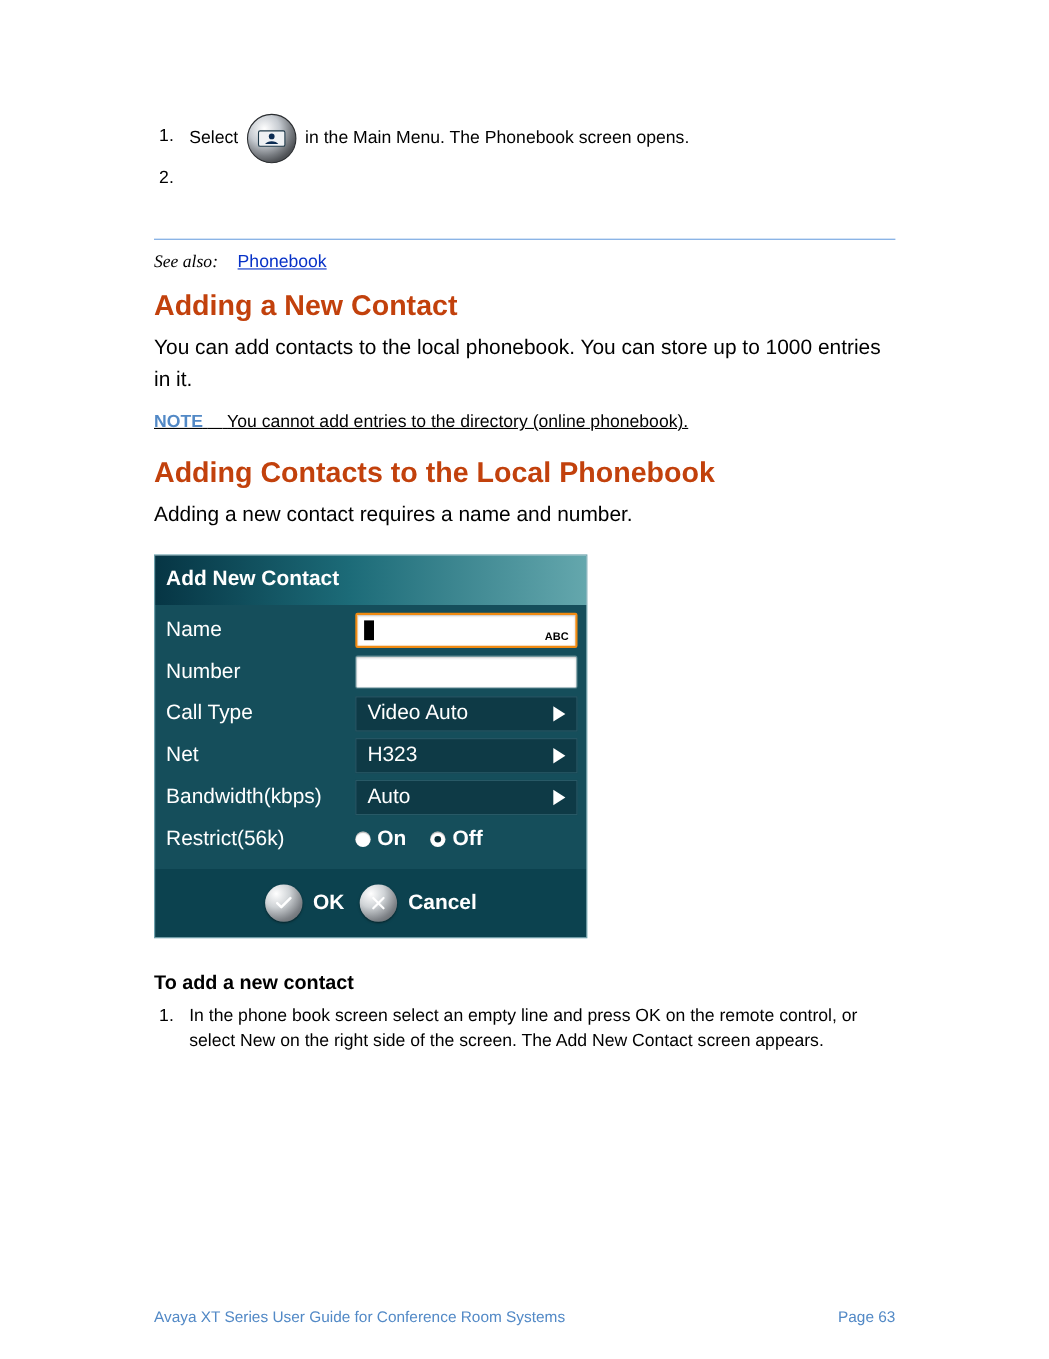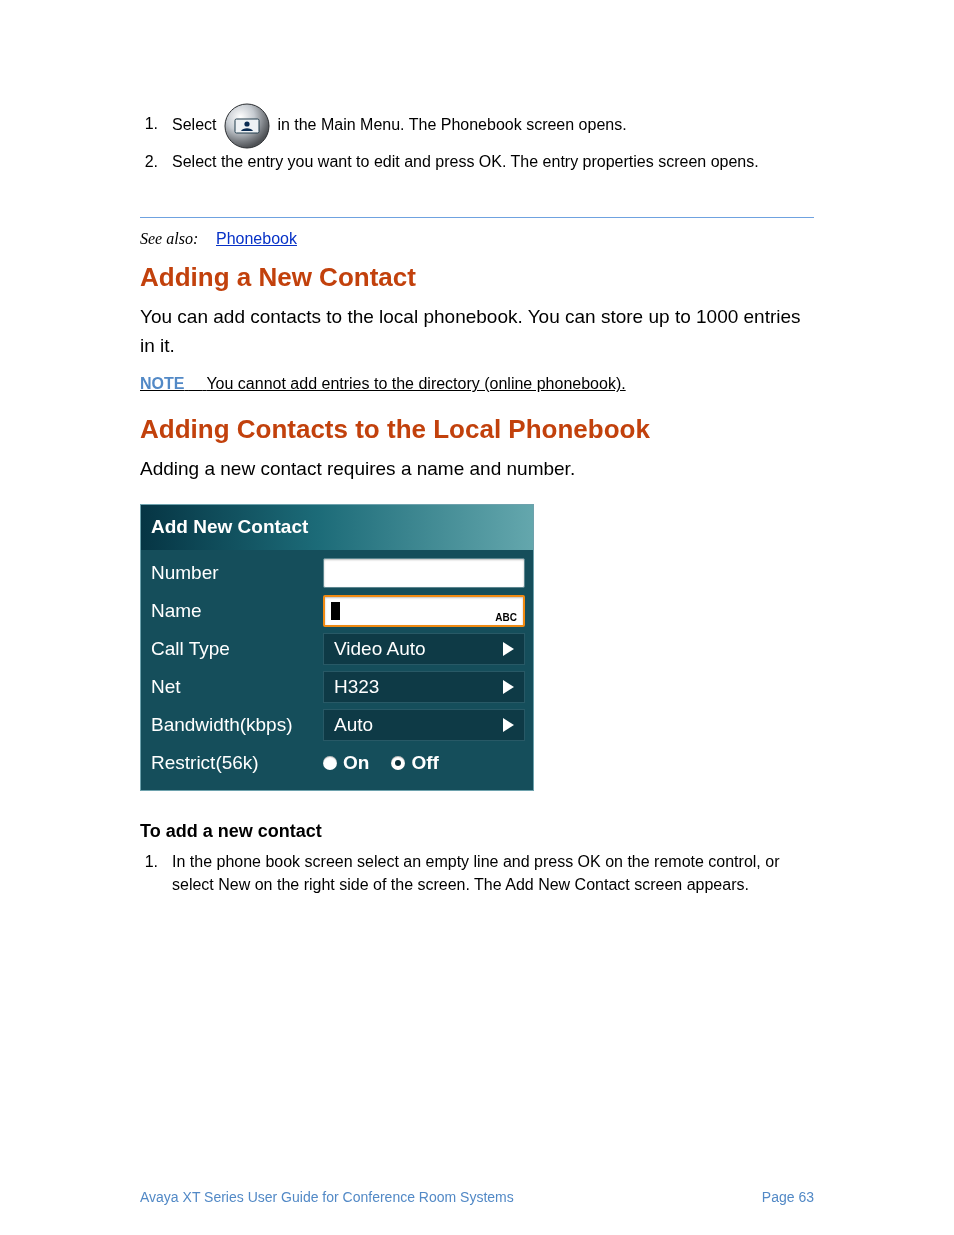--- a/index.html
+++ b/index.html
@@ -248,21 +248,20 @@
             <rect x="12" y="17" width="24" height="14" rx="1.5" fill="#eef1f4" stroke="#1f3a4a" stroke-width="1"></rect>
             <circle cx="24" cy="22" r="2.6" fill="#0a2b52"></circle>
             <path d="M18 29c1.8-3.6 10.2-3.6 12 0" fill="#0a2b52"></path>
           </svg>
         </span>
         <span> in the Main Menu. The Phonebook screen opens.</span>
       </span>
     </div>
     <div class="step">
       <span class="num">2.</span>
-      <span>Select the entry you want to edit and press OK. The entry properties screen opens.</span>
     </div>
   </div>
 
   <hr class="hr-light">
 
   <div class="see-also-line">
     <span class="see-also-label">See also:</span>
     <span>&nbsp;&nbsp;</span>
     <span class="see-also-link">Phonebook</span>
   </div>
@@ -278,32 +277,32 @@
   </div>
 
   <div class="h-title">Adding Contacts to the Local Phonebook</div>
 
   <div class="para">Adding a new contact requires a name and number.</div>
 
   <div class="dialog">
     <div class="dlg-title">Add New Contact</div>
     <div class="dlg-body">
       <div class="dlg-row">
-        <div class="dlg-label">Number</div>
-        <div class="dlg-control">
-          <div class="dlg-input"></div>
-        </div>
-      </div>
-      <div class="dlg-row">
         <div class="dlg-label">Name</div>
         <div class="dlg-control">
           <div class="dlg-input active">
             <div class="cursor"></div>
             <div class="mode">ABC</div>
           </div>
+        </div>
+      </div>
+      <div class="dlg-row">
+        <div class="dlg-label">Number</div>
+        <div class="dlg-control">
+          <div class="dlg-input"></div>
         </div>
       </div>
       <div class="dlg-row">
         <div class="dlg-label">Call Type</div>
         <div class="dlg-control">
           <div class="dlg-select">
             <span>Video Auto</span>
             <span class="tri"></span>
           </div>
         </div>
@@ -337,20 +336,38 @@
             <div class="dlg-radio">
               <span class="radio-dot">
                   <span class="inner"></span>
                 </span>
               <span>Off</span>
             </div>
           </div>
         </div>
       </div>
     </div>
+    <div class="dlg-footer">
+      <div class="dlg-btn">
+        <span class="round-btn check">
+          <svg viewBox="0 0 24 24">
+              <path d="M4 12l5 5L20 6" fill="none" stroke="#ffffff" stroke-width="3" stroke-linecap="round" stroke-linejoin="round"></path>
+            </svg>
+        </span>
+        <span>OK</span>
+      </div>
+      <div class="dlg-btn">
+        <span class="round-btn x">
+          <svg viewBox="0 0 24 24">
+              <path d="M5 5l14 14M19 5L5 19" fill="none" stroke="#ffffff" stroke-width="3" stroke-linecap="round"></path>
+            </svg>
+        </span>
+        <span>Cancel</span>
+      </div>
+    </div>
   </div>
 
   <div class="sub-h">To add a new contact</div>
 
   <div class="steps">
     <div class="step">
       <span class="num">1.</span>
       <span>In the phone book screen select an empty line and press OK on the remote control, or select New on the right side of the screen. The Add New Contact screen appears.</span>
     </div>
   </div>

